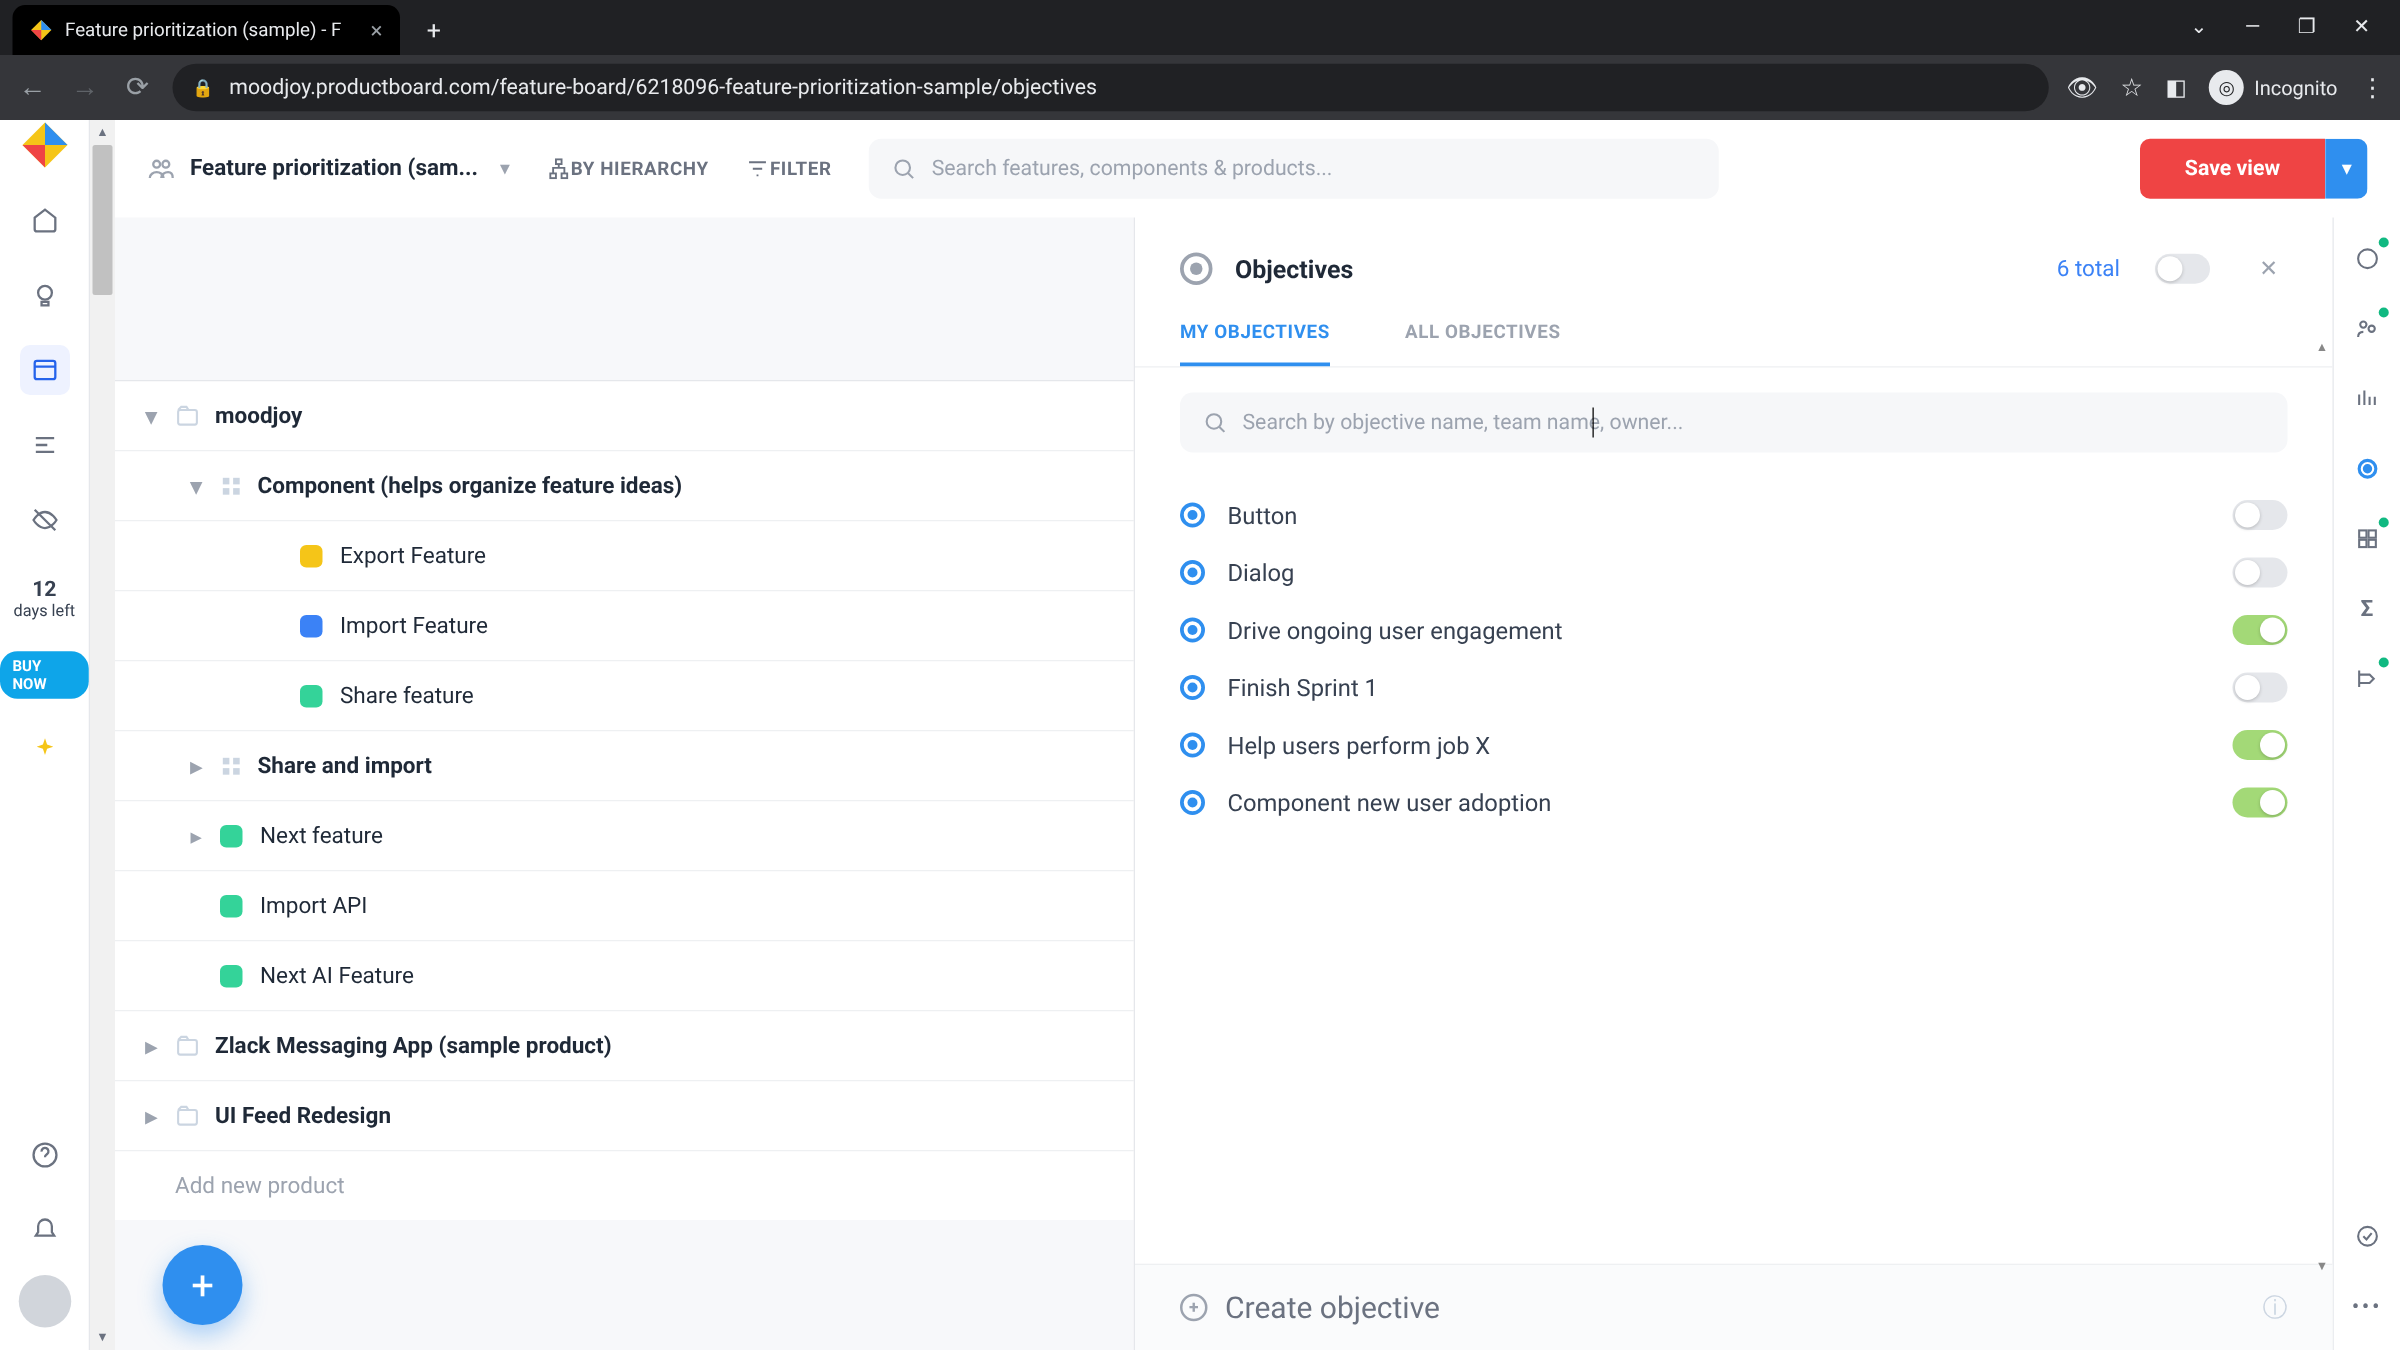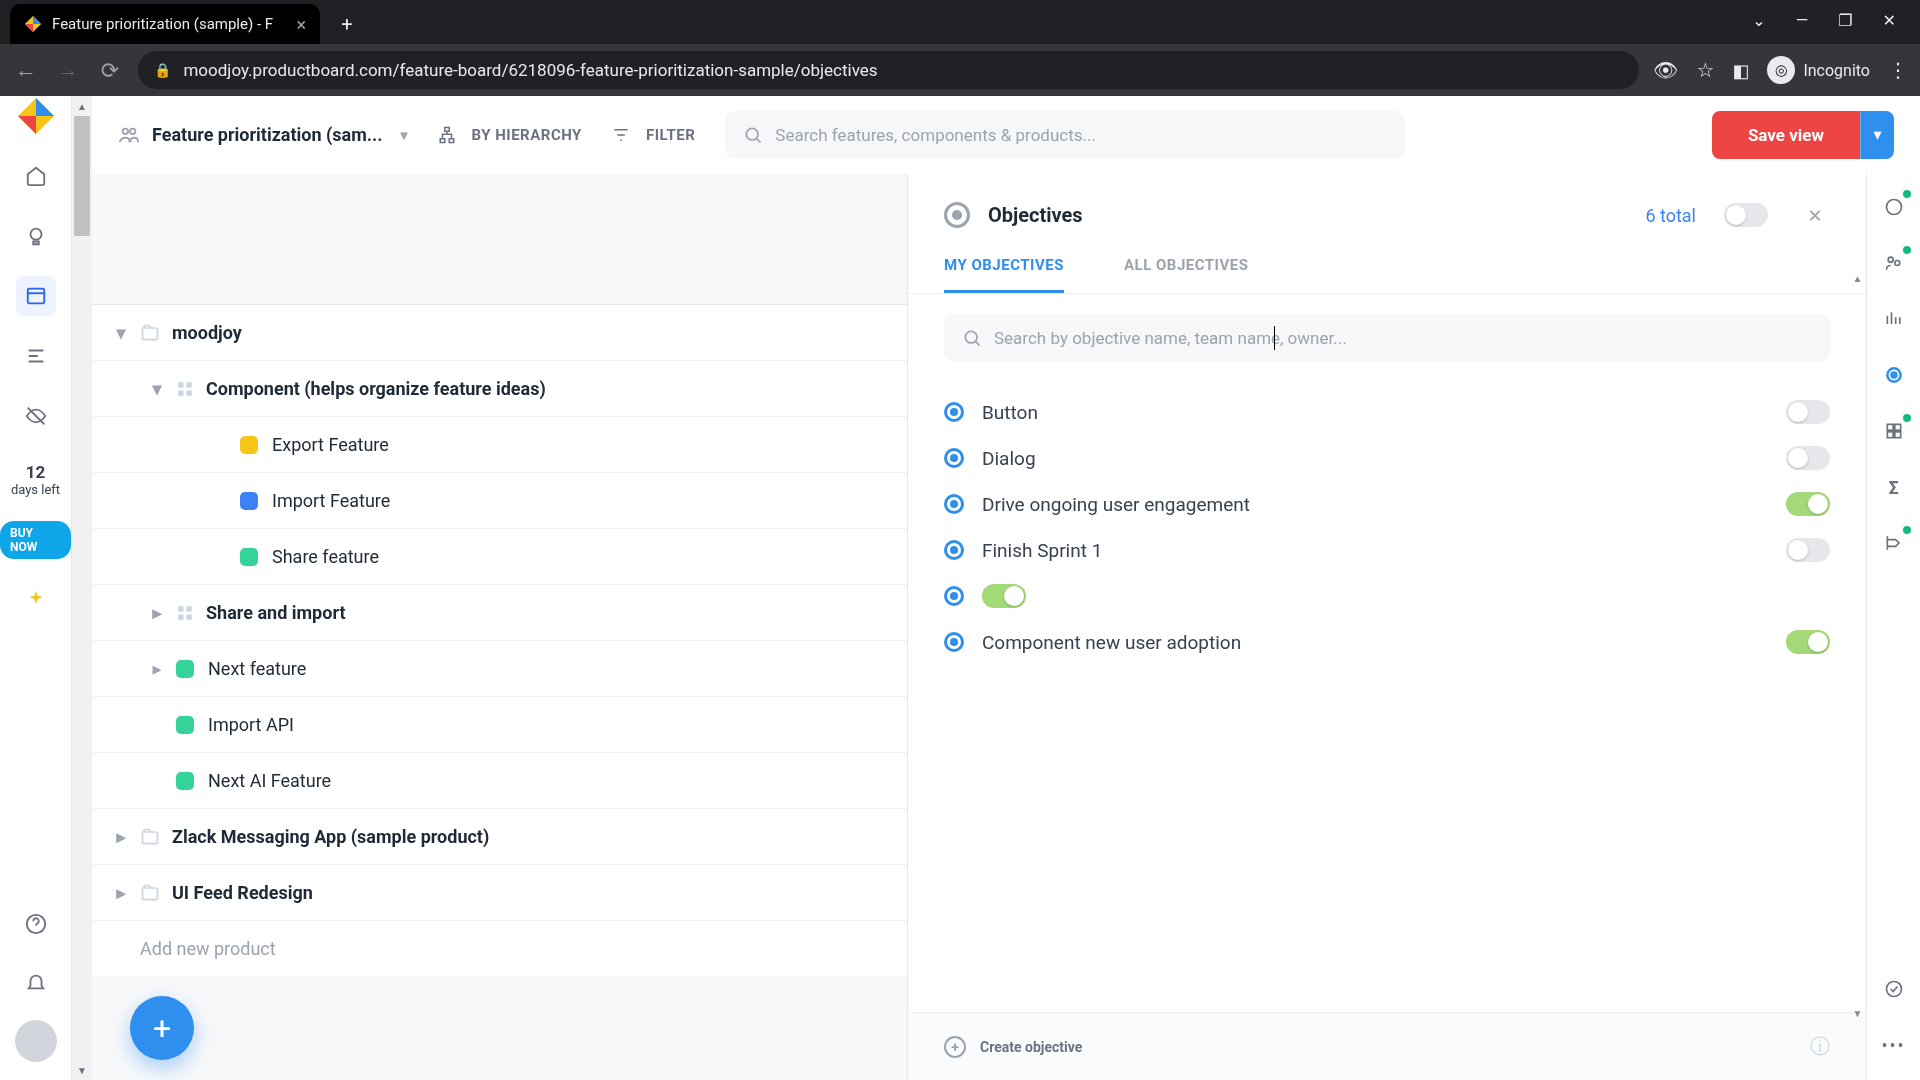--- a/index.html
+++ b/index.html
@@ -46,21 +46,21 @@
 .mini-scroll-thumb { position:absolute; left:2px; right:2px; top:0; height:120px; background:#c1c1c1; border-radius:2px; }
 
 
 .main { flex:1; display:flex; flex-direction:column; }
 
 
 .topbar { height: 78px; display:flex; align-items:center; padding: 0 26px; gap: 30px; border-bottom: 1px solid transparent; }
 .board-name { display:flex; align-items:center; gap:12px; font-weight:700; color:#1f2937; font-size:18px; }
 .board-name .people-icon { color:#9ca3af; }
 .board-name .chev { color:#9ca3af; margin-left:6px; font-size:14px; }
-.toolbar-btn { display:flex; align-items:center; gap:16px; color:#6b7280; font-weight:700; font-size:15px; letter-spacing:0.5px; cursor:pointer; }
+.toolbar-btn { display:flex; align-items:center; gap:1px; color:#6b7280; font-weight:700; font-size:15px; letter-spacing:0.5px; cursor:pointer; }
 .search-box { flex:1; max-width: 680px; background:#f6f7f9; border-radius: 10px; height:48px; display:flex; align-items:center; padding: 0 18px; gap:12px; color:#9ca3af; }
 .search-box input { border:none; background:transparent; font-size:17px; flex:1; color:#374151; outline:none; }
 .search-box input::placeholder { color:#9ca3af; }
 .save-view { margin-left:auto; display:flex; }
 .save-view button { background:#ef4444; color:#fff; border:none; font-weight:700; font-size:17px; padding: 0 36px; height:48px; border-radius:8px 0 0 8px; cursor:pointer; }
 .save-view .drop { background:#2f8fef; border-left:1px solid rgba(255,255,255,0.3); width:34px; height:48px; border-radius:0 8px 8px 0; display:flex;align-items:center;justify-content:center; color:#fff; cursor:pointer; }
 
 
 .split { flex:1; display:flex; }
 
@@ -106,21 +106,21 @@
 .obj-bullet { width:20px; height:20px; border:3px solid #2f8fef; border-radius:50%; position:relative; flex-shrink:0; }
 .obj-bullet::after { content:""; position:absolute; inset:3px; border-radius:50%; background:#2f8fef; }
 .obj-label { font-size:19px; color:#374151; flex:1; }
 .toggle { width:44px; height:24px; border-radius:12px; background:#e5e7eb; position:relative; cursor:pointer; flex-shrink:0; }
 .toggle::after { content:""; position:absolute; width:20px; height:20px; border-radius:50%; background:#fff; top:2px; left:2px; transition:left 0.2s; box-shadow:0 1px 3px rgba(0,0,0,0.2); }
 .toggle.on { background:#a3d977; }
 .toggle.on::after { left:22px; }
 
 .panel-footer { border-top:1px solid #eef0f2; padding: 20px 36px; display:flex; align-items:center; gap:14px; color:#6b7280; background:#fafbfc; }
 .panel-footer .plus-circ { width:22px;height:22px;border:2px solid #9ca3af; border-radius:50%; display:flex;align-items:center;justify-content:center; font-size:14px; font-weight:700; color:#9ca3af;}
-.panel-footer .label { font-size:14px; font-weight:700; color:#6b7280; }
+.panel-footer .label { font-size:24px; font-weight:400; color:#6b7280; }
 .panel-footer .info-ic { margin-left:auto; color:#cbd5e1; font-size:20px; }
 
 
 .right-rail { width: 54px; border-left:1px solid #e5e7eb; display:flex; flex-direction:column; align-items:center; padding-top: 18px; gap:26px; }
 .rr-icon { width:30px;height:30px; display:flex;align-items:center;justify-content:center; color:#6b7280; cursor:pointer; position:relative; font-size:18px; }
 .rr-icon.active { color:#2f8fef; }
 .rr-dot { position:absolute; top:-2px; right:-2px; width:8px;height:8px;border-radius:50%; background:#10b981; }
 .rr-bottom { margin-top:auto; padding-bottom:20px; display:flex; flex-direction:column; gap:26px; align-items:center;}
 
 
@@ -435,20 +435,21 @@
               <div class="obj-label">Drive ongoing user engagement</div>
               <div class="toggle on"></div>
             </div>
             <div class="obj-row">
               <div class="obj-bullet"></div>
               <div class="obj-label">Finish Sprint 1</div>
               <div class="toggle "></div>
             </div>
             <div class="obj-row">
               <div class="obj-bullet"></div>
+              <div class="obj-label">Help users perform job X</div>
               <div class="toggle on"></div>
             </div>
             <div class="obj-row">
               <div class="obj-bullet"></div>
               <div class="obj-label">Component new user adoption</div>
               <div class="toggle on"></div>
             </div>
           </div>
         <div class="panel-footer">
           <div class="plus-circ">+</div>

